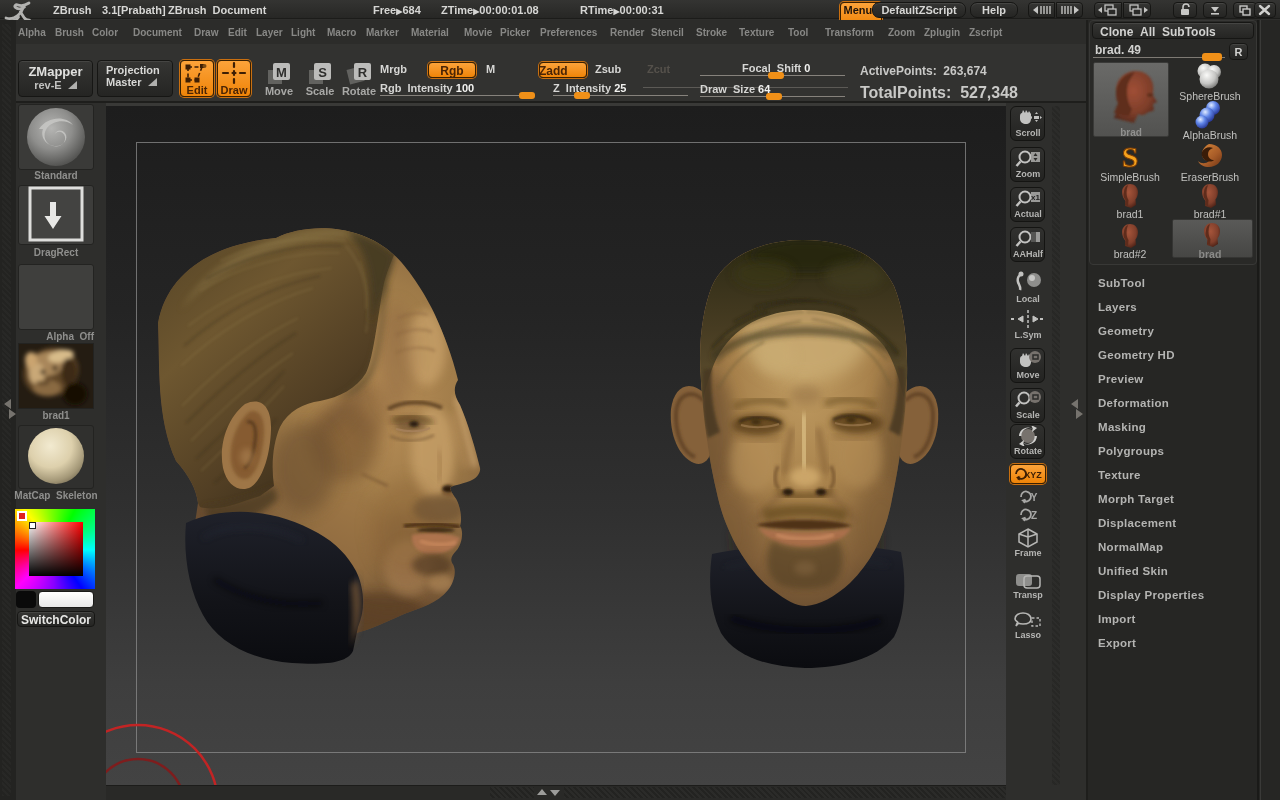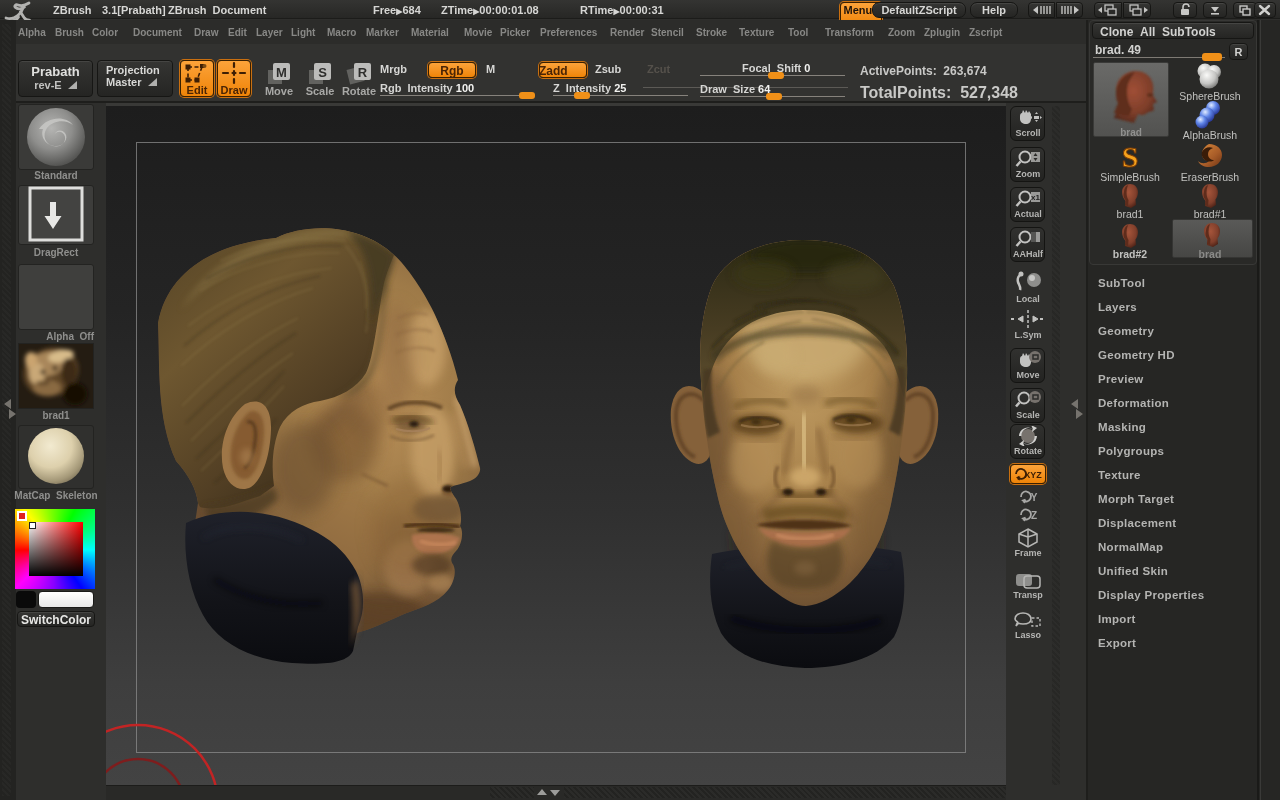--- a/index.html
+++ b/index.html
@@ -115,21 +115,21 @@
 <span style="position:absolute;left:788px">Tool</span>
 <span style="position:absolute;left:825px">Transform</span>
 <span style="position:absolute;left:888px">Zoom</span>
 <span style="position:absolute;left:924px">Zplugin</span>
 <span style="position:absolute;left:969px">Zscript</span>
 </div>
 
 <div class="abs" style="left:16px;top:44px;width:1074px;height:59px;background:#323230;border-bottom:2px solid #1e1e1c;"></div>
 <div id="shelf">
 <div class="abs btn" style="left:18px;top:60px;width:75px;height:37px;text-align:center;">
-  <div class="wlbl" style="font-size:13px;margin-top:3px;color:#e0e0de">Prabath</div>
+  <div class="wlbl" style="font-size:13px;margin-top:3px;color:#e0e0de">ZMapper</div>
   <div class="wlbl" style="font-size:11px;margin-top:0px;color:#c2c2c0">rev-E&nbsp;&nbsp;<span style="display:inline-block;width:0;height:0;border-left:9px solid transparent;border-bottom:8px solid #b0b0ae;"></span></div>
 </div>
 <div class="abs btn" style="left:97px;top:60px;width:76px;height:37px;padding:3px 0 12px 8px;">
   <div class="wlbl" style="font-size:11px;color:#d8d8d6">Projection</div>
   <div class="wlbl" style="font-size:11px;color:#d8d8d6">Master&nbsp;&nbsp;<span style="display:inline-block;width:0;height:0;border-left:9px solid transparent;border-bottom:8px solid #b0b0ae;"></span></div>
 </div>
 <div class="abs obtn" style="left:180px;top:60px;width:34px;height:37px;"></div>
 <svg class="abs" style="left:180px;top:60px" width="34" height="26" viewBox="0 0 34 26">
   <g stroke="#3d1e04" stroke-width="1.6" fill="none">
    <path d="M8 7h14M8 20h9M8 7v13M22 7l-5 13" stroke-dasharray="4 2.5"></path>
@@ -756,21 +756,21 @@
       <use href="#minihead"></use>
     </svg>
 <div class="abs lbl" style="left:1092px;top:208px;width:76px;text-align:center;font-size:10.5px;color:#c0c0be;font-weight:normal">brad1</div>
 <svg class="abs" style="left:1200px;top:183px" width="20" height="25" viewBox="0 0 20 25">
       <use href="#minihead"></use>
     </svg>
 <div class="abs lbl" style="left:1172px;top:208px;width:76px;text-align:center;font-size:10.5px;color:#c0c0be;font-weight:normal">brad#1</div>
 <svg class="abs" style="left:1120px;top:223px" width="20" height="25" viewBox="0 0 20 25">
       <use href="#minihead"></use>
     </svg>
-<div class="abs lbl" style="left:1092px;top:248px;width:76px;text-align:center;font-size:10.5px;color:#c0c0be;font-weight:bold">brad#2</div>
+<div class="abs lbl" style="left:1092px;top:248px;width:76px;text-align:center;font-size:10.5px;color:#c0c0be;font-weight:normal">brad#2</div>
 <div class="abs" style="left:1172px;top:219px;width:81px;height:39px;background:linear-gradient(#5a5a58,#464644);border:1px solid #353533;border-radius:2px;"></div>
 <svg class="abs" style="left:1202px;top:222px" width="20" height="25" viewBox="0 0 20 25">
  <defs>
         <radialGradient id="mh" cx="42%" cy="35%" r="70%">
           <stop offset="0%" stop-color="#a5543a"></stop>
           <stop offset="65%" stop-color="#803f2b"></stop>
           <stop offset="100%" stop-color="#481f14"></stop>
         </radialGradient>
       </defs>
  <g id="minihead">

